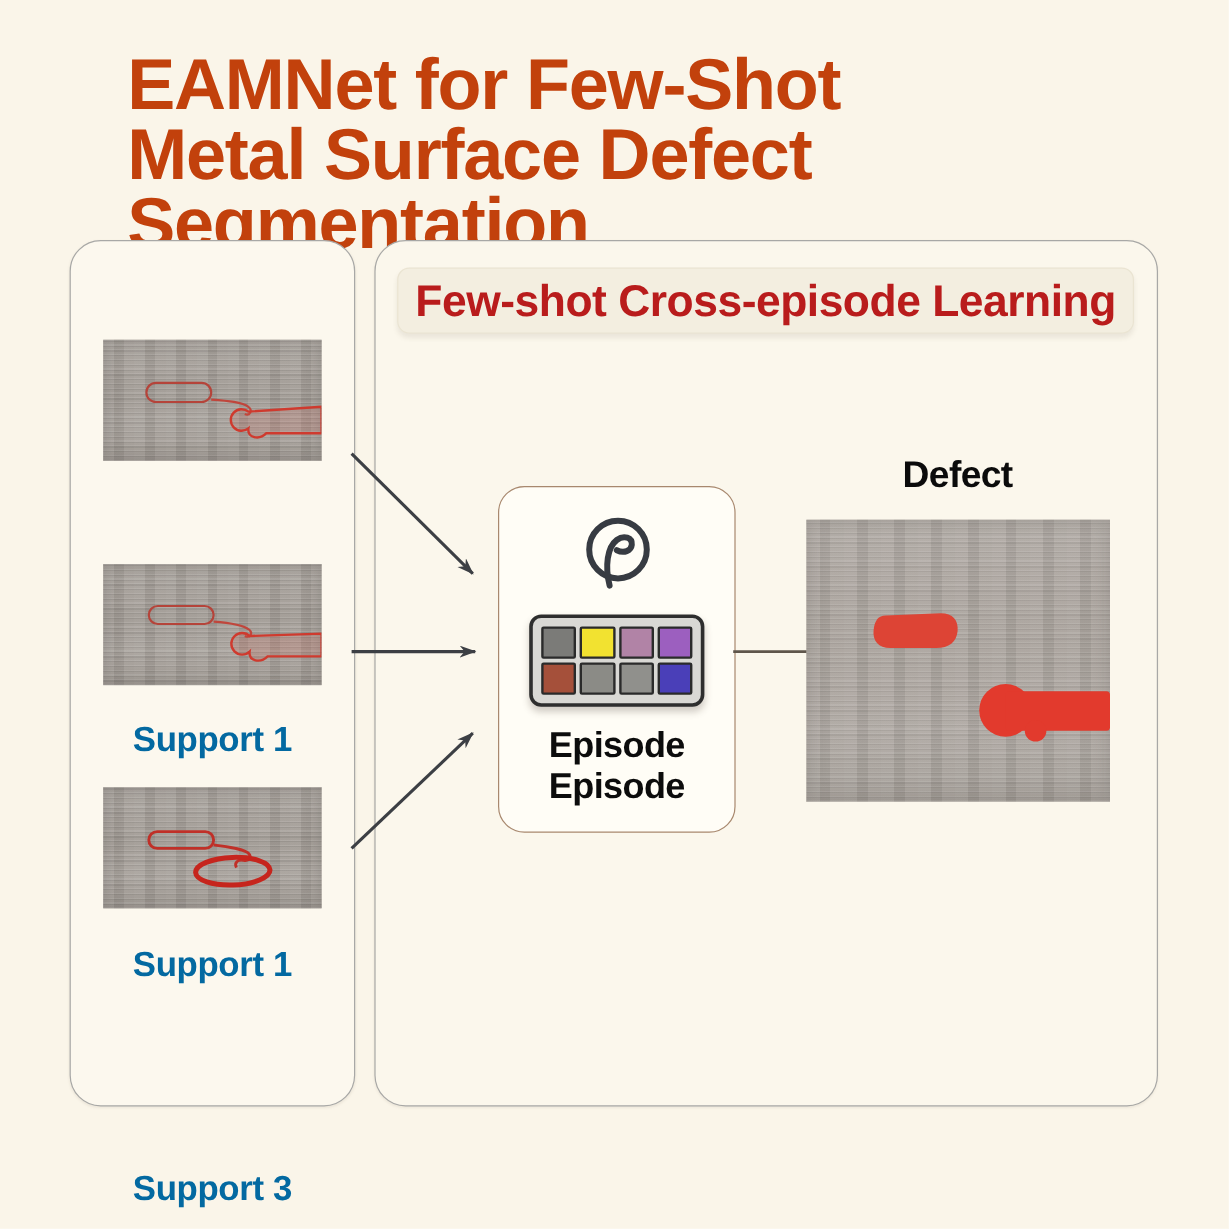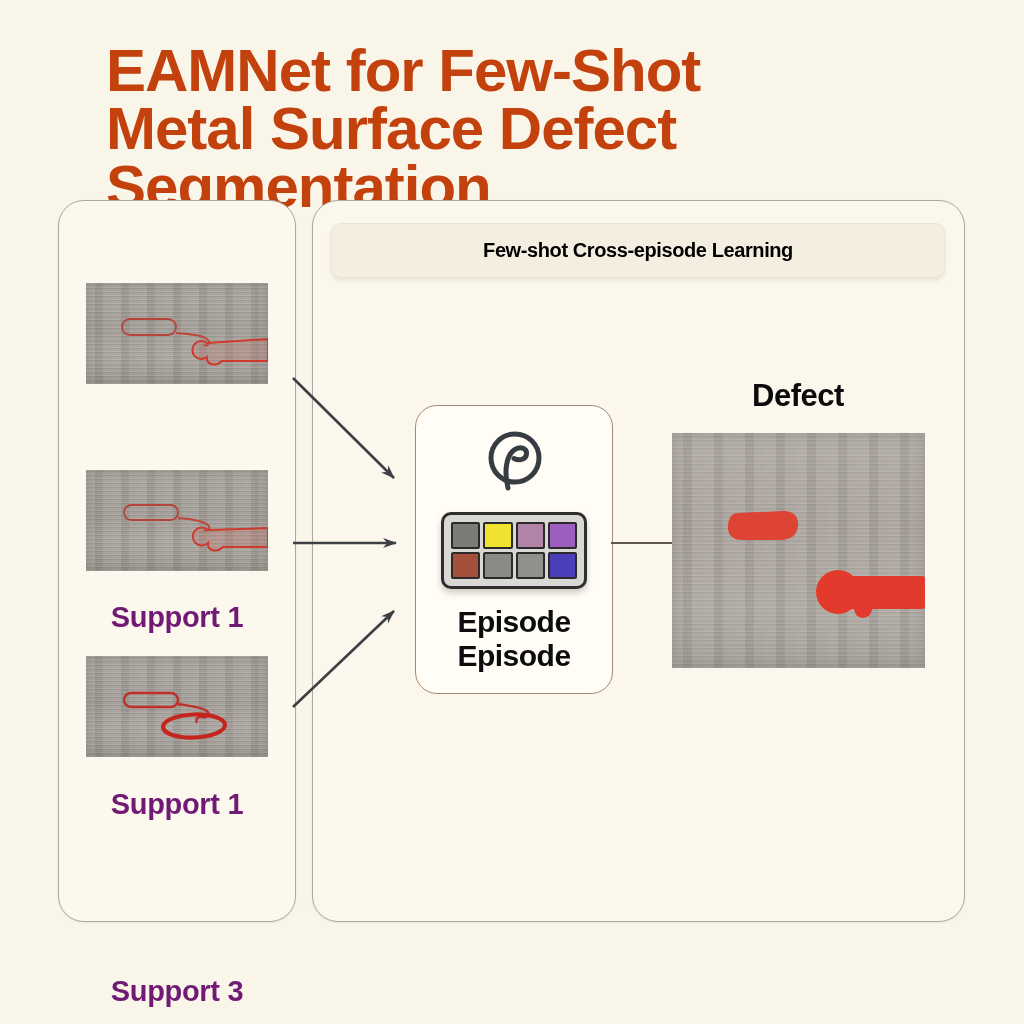--- a/index.html
+++ b/index.html
@@ -13,31 +13,31 @@
   
   .panel{position:absolute;border:1.6px solid #a8a8a6;border-radius:26px;background:#fcf8ee;
          box-shadow:0 1px 2px rgba(120,110,90,0.10);}
   .left-panel{left:58px;top:200px;width:236px;height:720px;}
   .right-panel{left:312px;top:200px;width:651px;height:720px;background:#fbf7ec;}
 
   
   .header-bar{position:absolute;left:18px;top:22px;width:612px;height:53px;background:#f3eee0;
               border:1px solid #eae4d2;border-radius:10px;display:flex;align-items:center;justify-content:center;
               box-shadow:0 3px 4px rgba(90,80,60,0.10);}
-  .header-bar span{font-size:20px;font-weight:bold;color:#000000;letter-spacing:-0.4px;}
+  .header-bar span{font-size:37px;font-weight:bold;color:#b91c1c;letter-spacing:-0.4px;}
 
   
   .support-image{position:absolute;left:27px;width:182px;height:101px;overflow:hidden;
       background:
         repeating-linear-gradient(0deg, rgba(255,255,255,0.10) 0 1px, rgba(0,0,0,0.00) 1px 3px, rgba(0,0,0,0.07) 3px 4px),
         repeating-linear-gradient(90deg, rgba(255,255,255,0.05) 0 9px, rgba(0,0,0,0.05) 9px 17px, rgba(255,255,255,0.03) 17px 26px),
         linear-gradient(180deg,#aba59f 0%,#a29c96 45%,#aaa49e 70%,#9e9892 100%);
       box-shadow:inset 0 0 14px rgba(60,55,50,0.25);}
   .support-label{position:absolute;left:0;width:100%;text-align:center;
-      font-size:29px;font-weight:600;color:#701a75;letter-spacing:-0.3px;}
+      font-size:29px;font-weight:600;color:#0369a1;letter-spacing:-0.3px;}
   .si1{top:82px;} .sl1{top:400px;}
   .si2{top:269px;} .sl2{top:587px;}
   .si3{top:455px;} .sl3{top:774px;}
 
   
   .memory-box{position:absolute;left:415px;top:405px;width:196px;height:287px;background:#fffdf6;
       border:1.6px solid #a8886e;border-radius:22px;display:flex;flex-direction:column;align-items:center;}
   .memory-icon{margin-top:22px;}
   .memory-frame{margin-top:18px;width:126px;height:57px;background:#d9d8d4;border:3px solid #2e2e2e;
       border-radius:10px;padding:7px;box-shadow:0 4px 6px rgba(70,60,50,0.25);}

